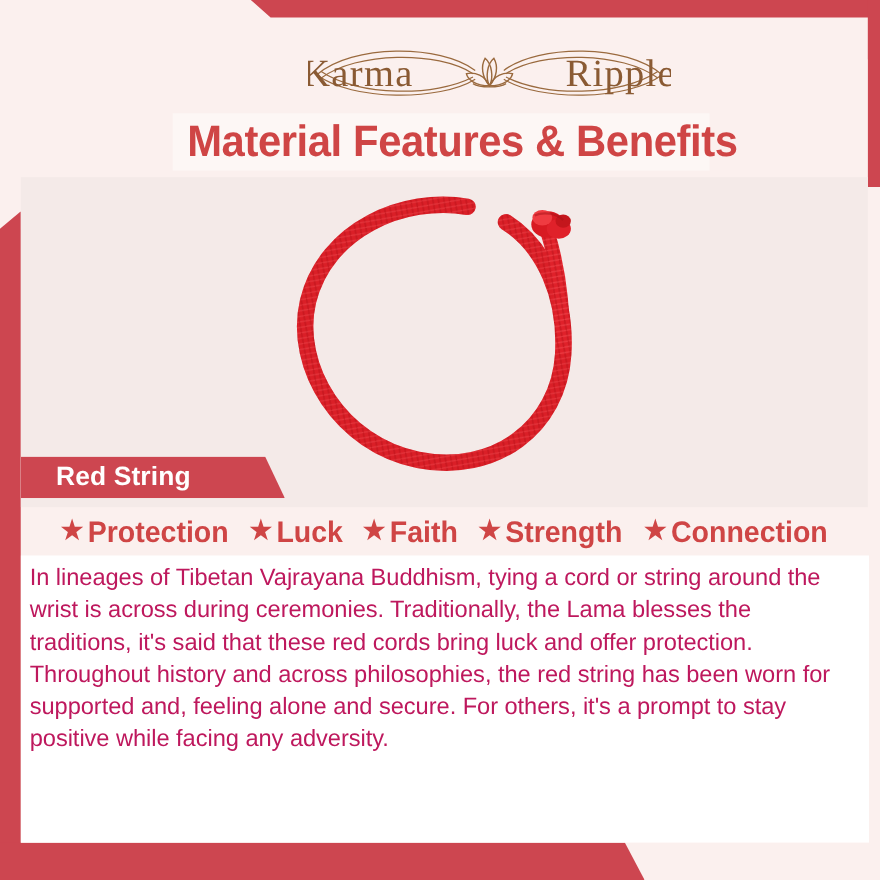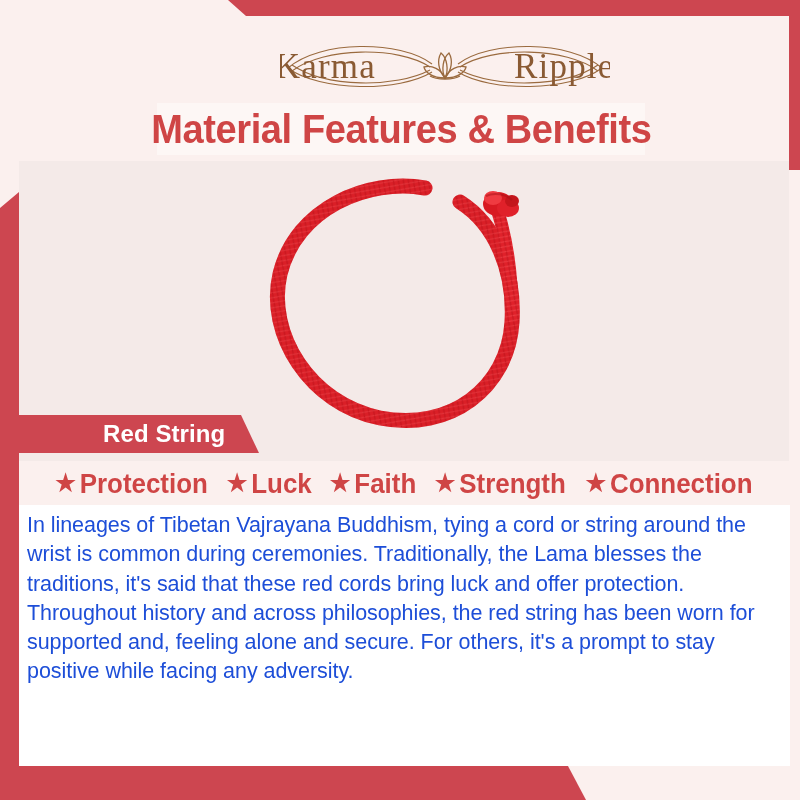--- a/index.html
+++ b/index.html
@@ -76,21 +76,20 @@
   
   .title-band {
     position: absolute;
     top: 103px;
     left: 157px;
     width: 488px;
     height: 52px;
     background: #fdf7f5;
     display: flex;
     align-items: center;
-    justify-content: center;
   }
   .title-text {
     font-family: "Liberation Sans Narrow", "Liberation Sans", sans-serif;
     font-weight: bold;
     font-size: 40px;
     letter-spacing: -0.4px;
     color: #cf4545;
     white-space: nowrap;
     transform: scaleX(0.95);
   }
@@ -122,21 +121,21 @@
     clip-path: polygon(0 0, 222px 0, 240px 38px, 0 38px);
     -webkit-clip-path: polygon(0 0, 222px 0, 240px 38px, 0 38px);
     display: flex;
     align-items: center;
   }
   .name-text {
     font-family: "Liberation Sans Narrow", "Liberation Sans", sans-serif;
     font-weight: bold;
     font-size: 24px;
     color: #ffffff;
-    margin-left: 84px;
+    margin-left: 32px;
     letter-spacing: 0.1px;
     white-space: nowrap;
   }
 
   
   .features-row {
     position: absolute;
     top: 466px;
     left: 19px;
     width: 770px;
@@ -175,21 +174,21 @@
     background: #ffffff;
   }
   .body-text {
     position: absolute;
     top: 6px;
     left: 8px;
     width: 755px;
     font-family: "Liberation Sans Narrow", "Liberation Sans", sans-serif;
     font-size: 21.5px;
     line-height: 29.3px;
-    color: #1d4ed8;
+    color: #be185d;
     letter-spacing: -0.05px;
   }
 </style>
 </head>
 <body>
 
 <div id="infographic">
 
   <div class="shape-top-right"></div>
   <div class="shape-right-edge"></div>
@@ -280,21 +279,21 @@
     </span>
     <span class="feature">
       <span class="star">★</span>
       <span>Connection</span>
     </span>
   </div>
 
   <div class="body-panel">
     <div class="body-text">
         <div>In lineages of Tibetan Vajrayana Buddhism, tying a cord or string around the</div>
-        <div>wrist is common during ceremonies. Traditionally, the Lama blesses the</div>
+        <div>wrist is across during ceremonies. Traditionally, the Lama blesses the</div>
         <div>traditions, it's said that these red cords bring luck and offer protection.</div>
         <div>Throughout history and across philosophies, the red string has been worn for</div>
         <div>supported and, feeling alone and secure. For others, it's a prompt to stay</div>
         <div>positive while facing any adversity.</div>
       </div>
   </div>
 
 </div>
 
 </body></html>

